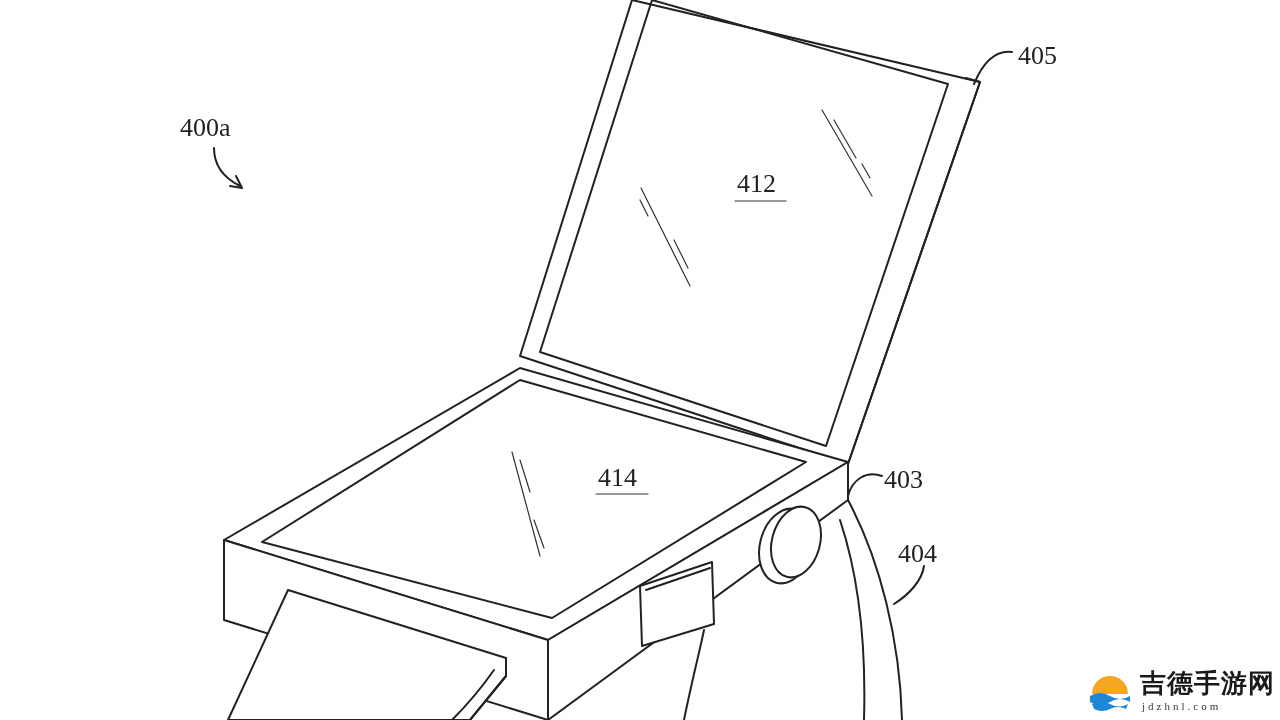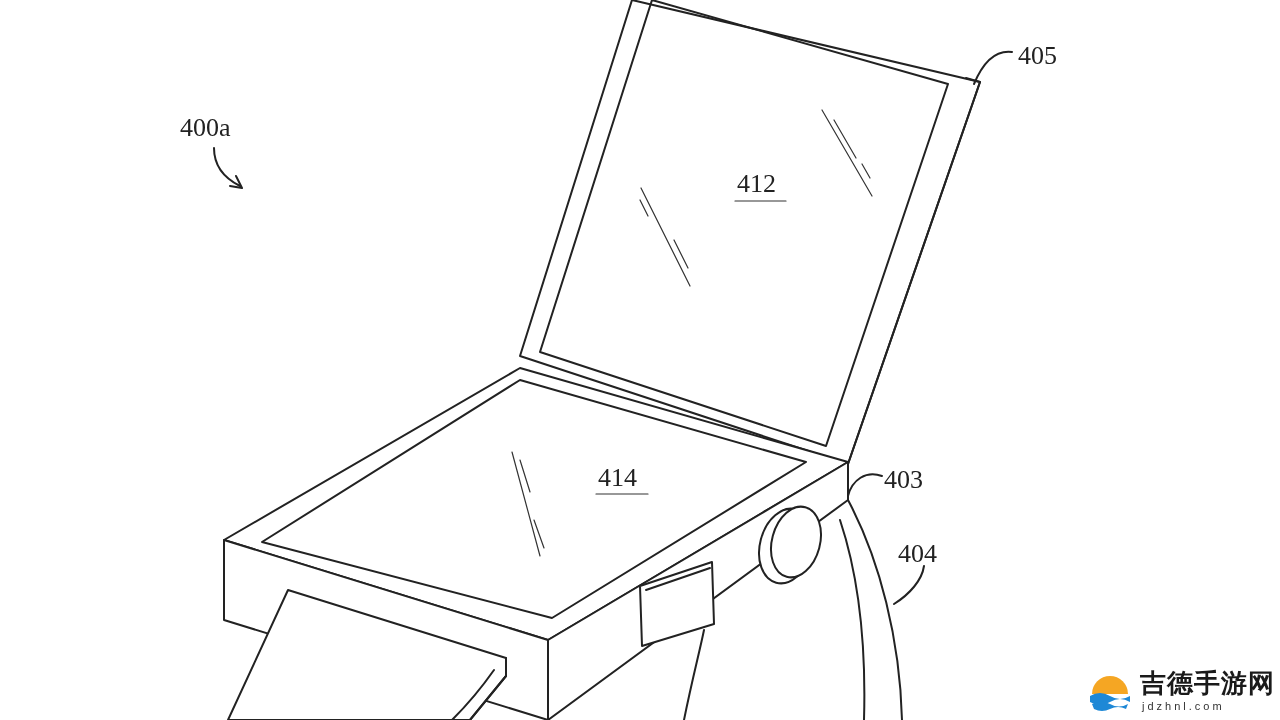--- a/index.html
+++ b/index.html
@@ -4,21 +4,21 @@
 <style>
   html, body { margin: 0; padding: 0; background: #ffffff; }
   body { width: 1280px; height: 720px; overflow: hidden; position: relative; }
   #drawing { position: absolute; left: 0; top: 0; width: 1280px; height: 720px; }
   .ln { fill: none; stroke: #222; stroke-width: 2; stroke-linejoin: round; stroke-linecap: round; }
   .fill-w { fill: #ffffff; stroke: #222; stroke-width: 2; stroke-linejoin: round; }
   .thin { fill: none; stroke: #333; stroke-width: 1.2; stroke-linecap: round; }
   .lbl { font-family: "Liberation Serif", "DejaVu Serif", serif; font-size: 26px; fill: #222; }
   .watermark { position: absolute; left: 1086px; top: 664px; width: 190px; height: 52px; }
   .wm-text { position: absolute; left: 54px; top: 2px; font-family: "DejaVu Sans", sans-serif; font-weight: bold; font-size: 26px; color: #1a1a1a; letter-spacing: 1px; white-space: nowrap; }
-  .wm-sub { position: absolute; left: 56px; top: 36px; font-family: Liberation Sans, sans-serif; font-size: 11px; color: #333; letter-spacing: 3px; }
+  .wm-sub { position: absolute; left: 56px; top: 36px; font-family: Liberation Serif, serif; font-size: 11px; color: #333; letter-spacing: 3px; }
   .wm-logo { position: absolute; left: 2px; top: 8px; width: 44px; height: 44px; }
 </style>
 </head>
 <body>
 
 <svg id="drawing" viewBox="0 0 1280 720" xmlns="http://www.w3.org/2000/svg">
 
   <g>
 
     <polygon class="fill-w" points="632,0 980,82 848,464 520,356"></polygon>

